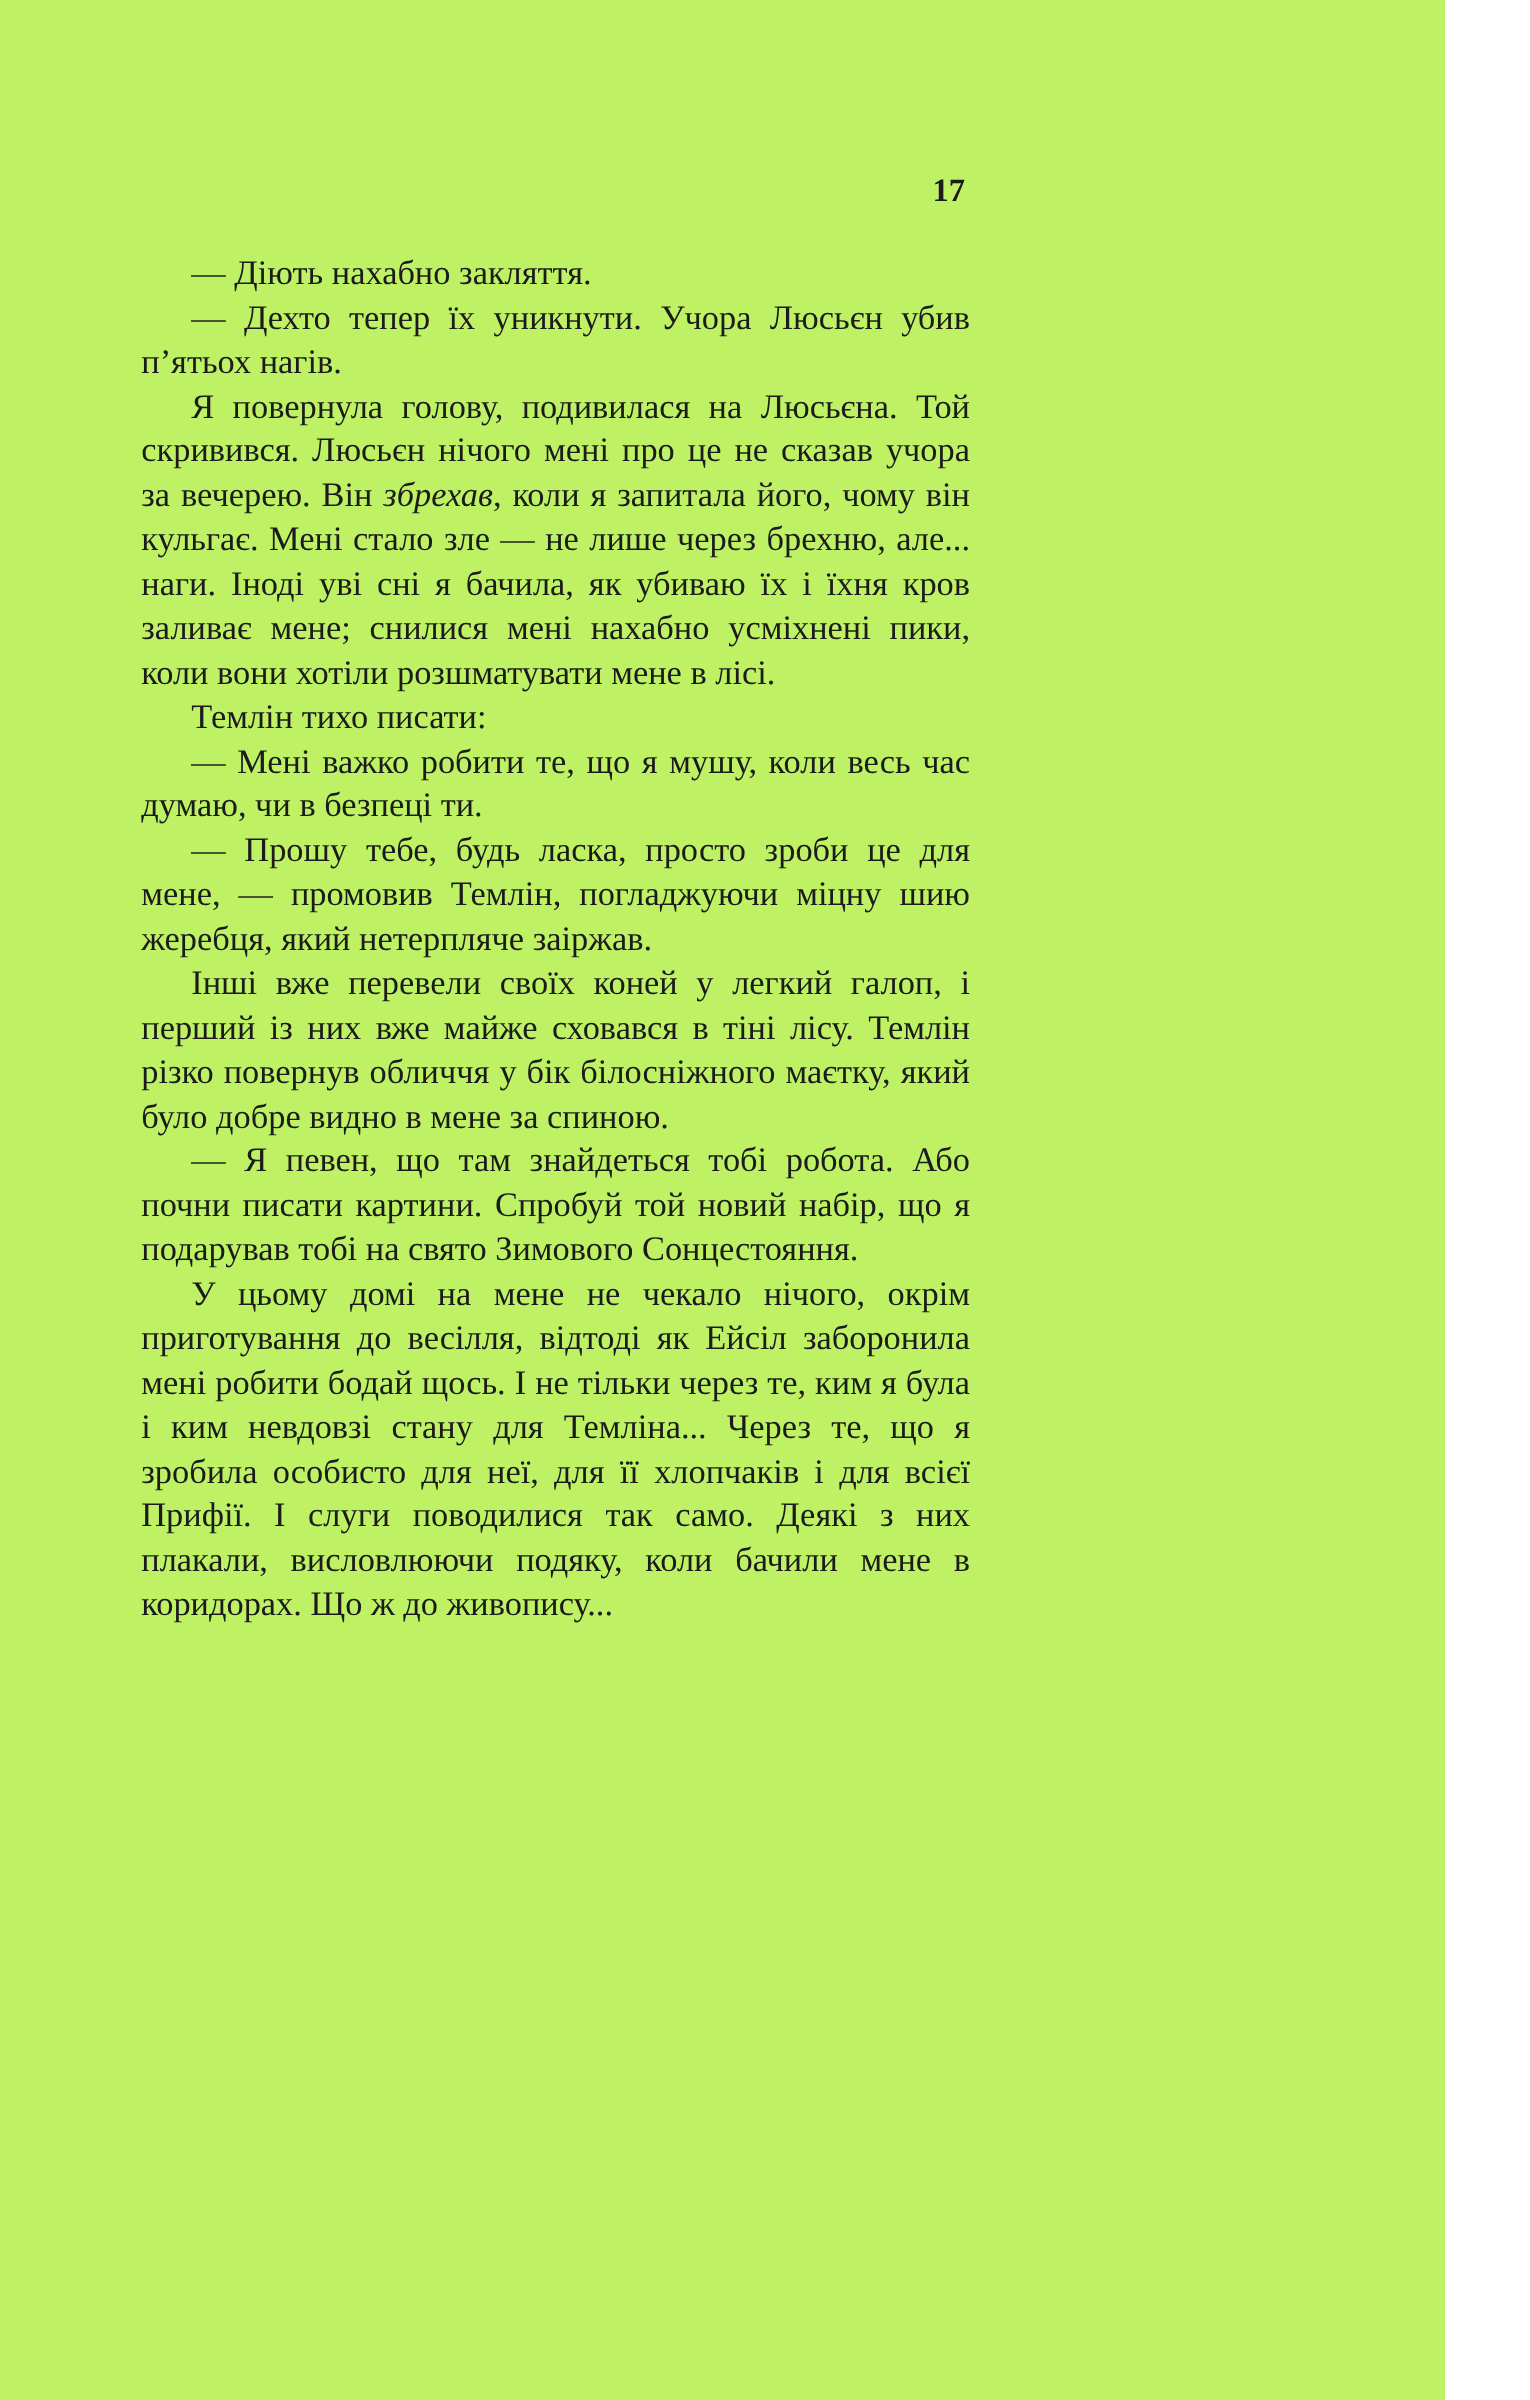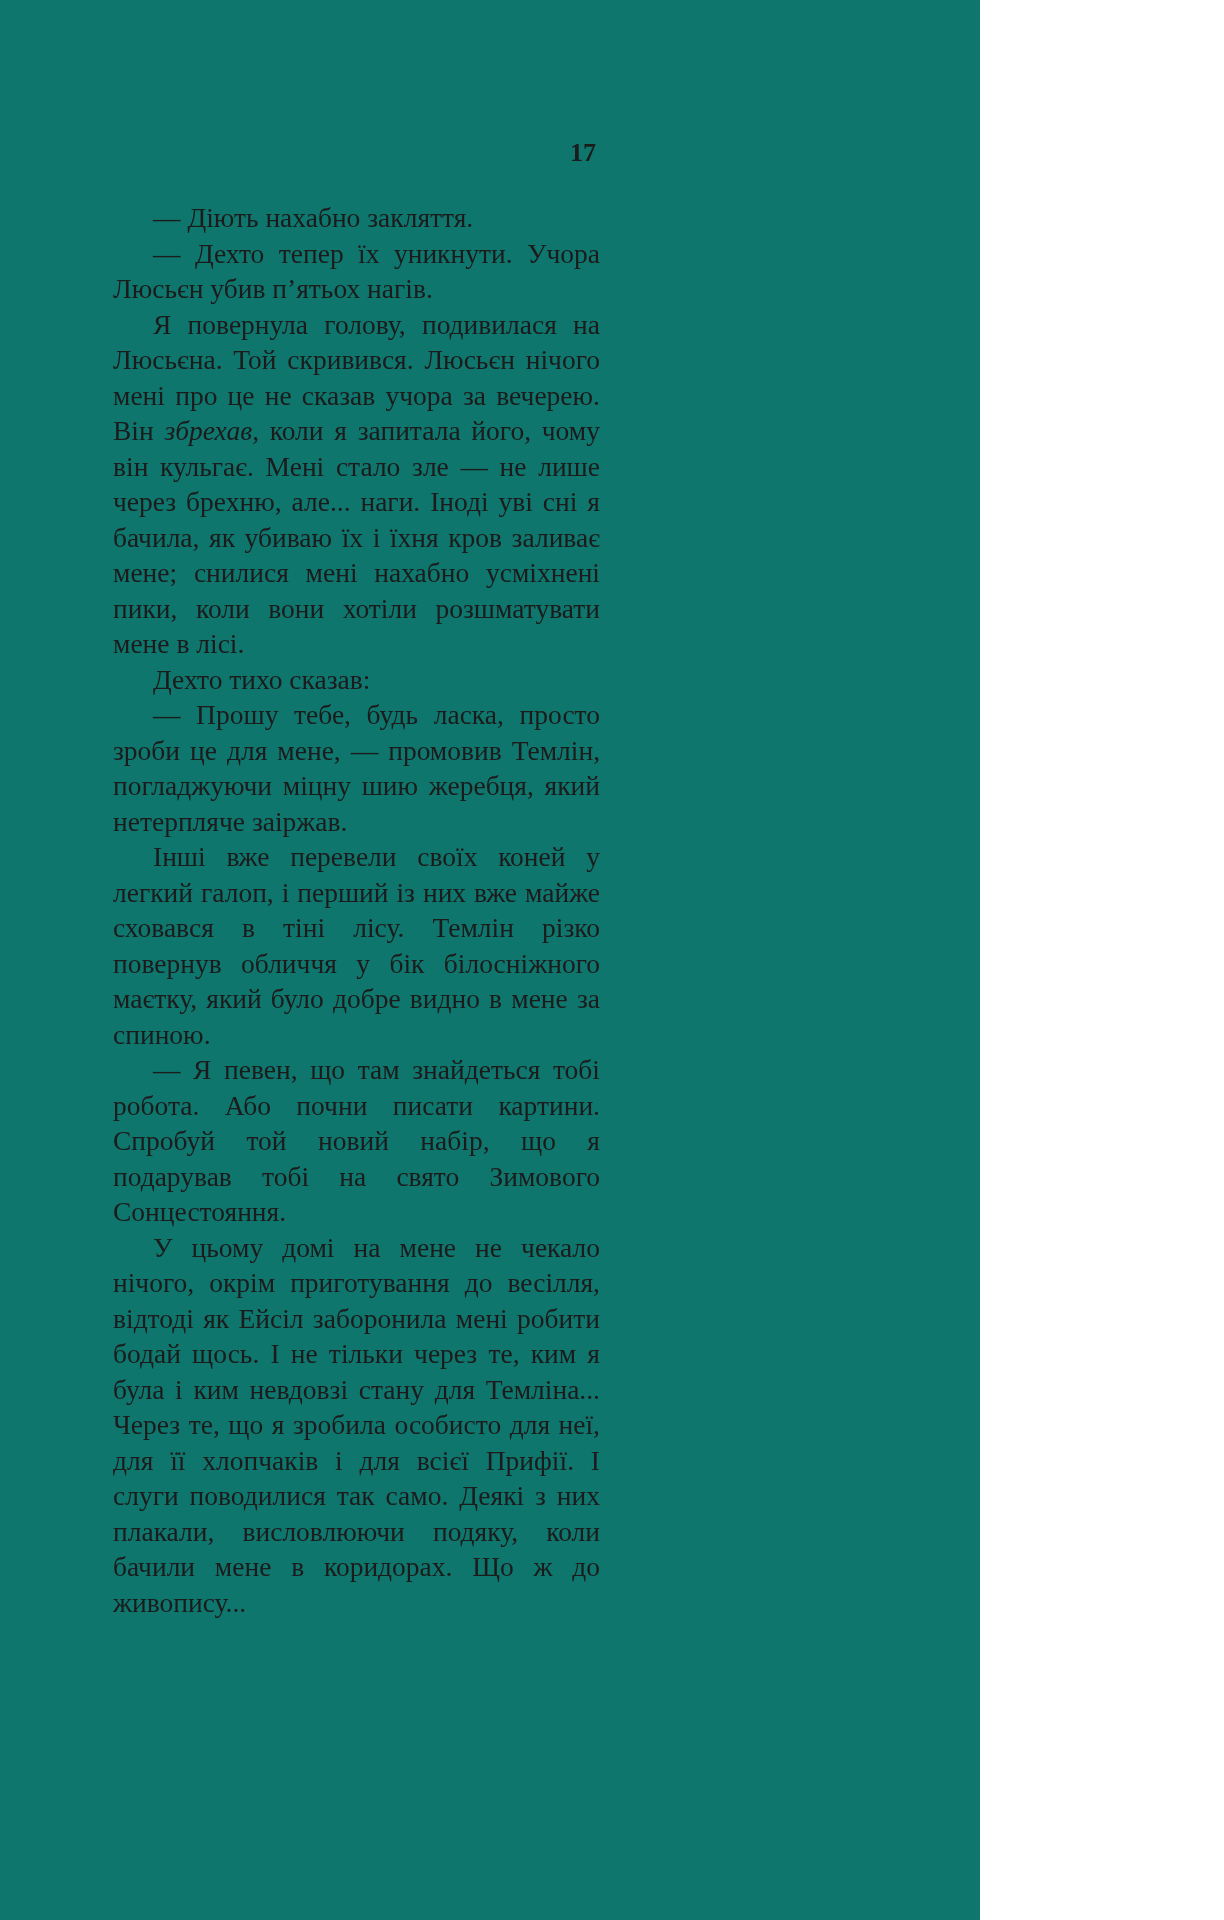--- a/index.html
+++ b/index.html
@@ -2,24 +2,24 @@
 <html lang="uk"><head>
 <meta charset="utf-8">
 <style>
   html, body {
     margin: 0;
     padding: 0;
     background: #ffffff;
   }
   .page {
     position: relative;
-    width: 980px;
+    width: 1156px;
     height: 1920px;
     box-sizing: border-box;
-    background: #0f766e;
+    background: #bef264;
     color: #1b1b1b;
     font-family: "Liberation Serif", "DejaVu Serif", serif;
     padding: 138px 380px 0 113px;
     overflow: hidden;
   }
   .page-number {
     text-align: right;
     font-size: 26px;
     line-height: 30px;
     font-weight: 600;
@@ -46,22 +46,23 @@
 <div class="page">
   <div class="page-number">17</div>
 
   <div class="text-block">
     <p>— Діють нахабно закляття.</p>
 
     <p>— Дехто тепер їх уникнути. Учора Люсьєн убив п’ятьох нагів.</p>
 
     <p><span>Я повернула голову, подивилася на Люсьєна. Той скривився. Люсьєн нічого мені про це не сказав учора за вечерею. Він </span><em>збрехав</em><span>, коли я запитала його, чому він кульгає. Мені стало зле — не лише через брехню, але... наги. Іноді уві сні я бачила, як убиваю їх і їхня кров заливає мене; снилися мені нахабно усміхнені пики, коли вони хотіли розшматувати мене в лісі.</span></p>
 
-    <p>Дехто тихо сказав:</p>
+    <p>Темлін тихо писати:</p>
 
+    <p>— Мені важко робити те, що я мушу, коли весь час думаю, чи в безпеці ти.</p>
 
 
 
     <p>— Прошу тебе, будь ласка, просто зроби це для мене, — промовив Темлін, погладжуючи міцну шию жеребця, який нетерпляче заіржав.</p>
 
     <p>Інші вже перевели своїх коней у легкий галоп, і перший із них вже майже сховався в тіні лісу. Темлін різко повернув обличчя у бік білосніжного маєтку, який було добре видно в мене за спиною.</p>
 
     <p>— Я певен, що там знайдеться тобі робота. Або почни писати картини. Спробуй той новий набір, що я подарував тобі на свято Зимового Сонцестояння.</p>
 
     <p>У цьому домі на мене не чекало нічого, окрім приготування до весілля, відтоді як Ейсіл заборонила мені робити бодай щось. І не тільки через те, ким я була і ким невдовзі стану для Темліна... Через те, що я зробила особисто для неї, для її хлопчаків і для всієї Прифії. І слуги поводилися так само. Деякі з них плакали, висловлюючи подяку, коли бачили мене в коридорах. Що ж до живопису...</p>

